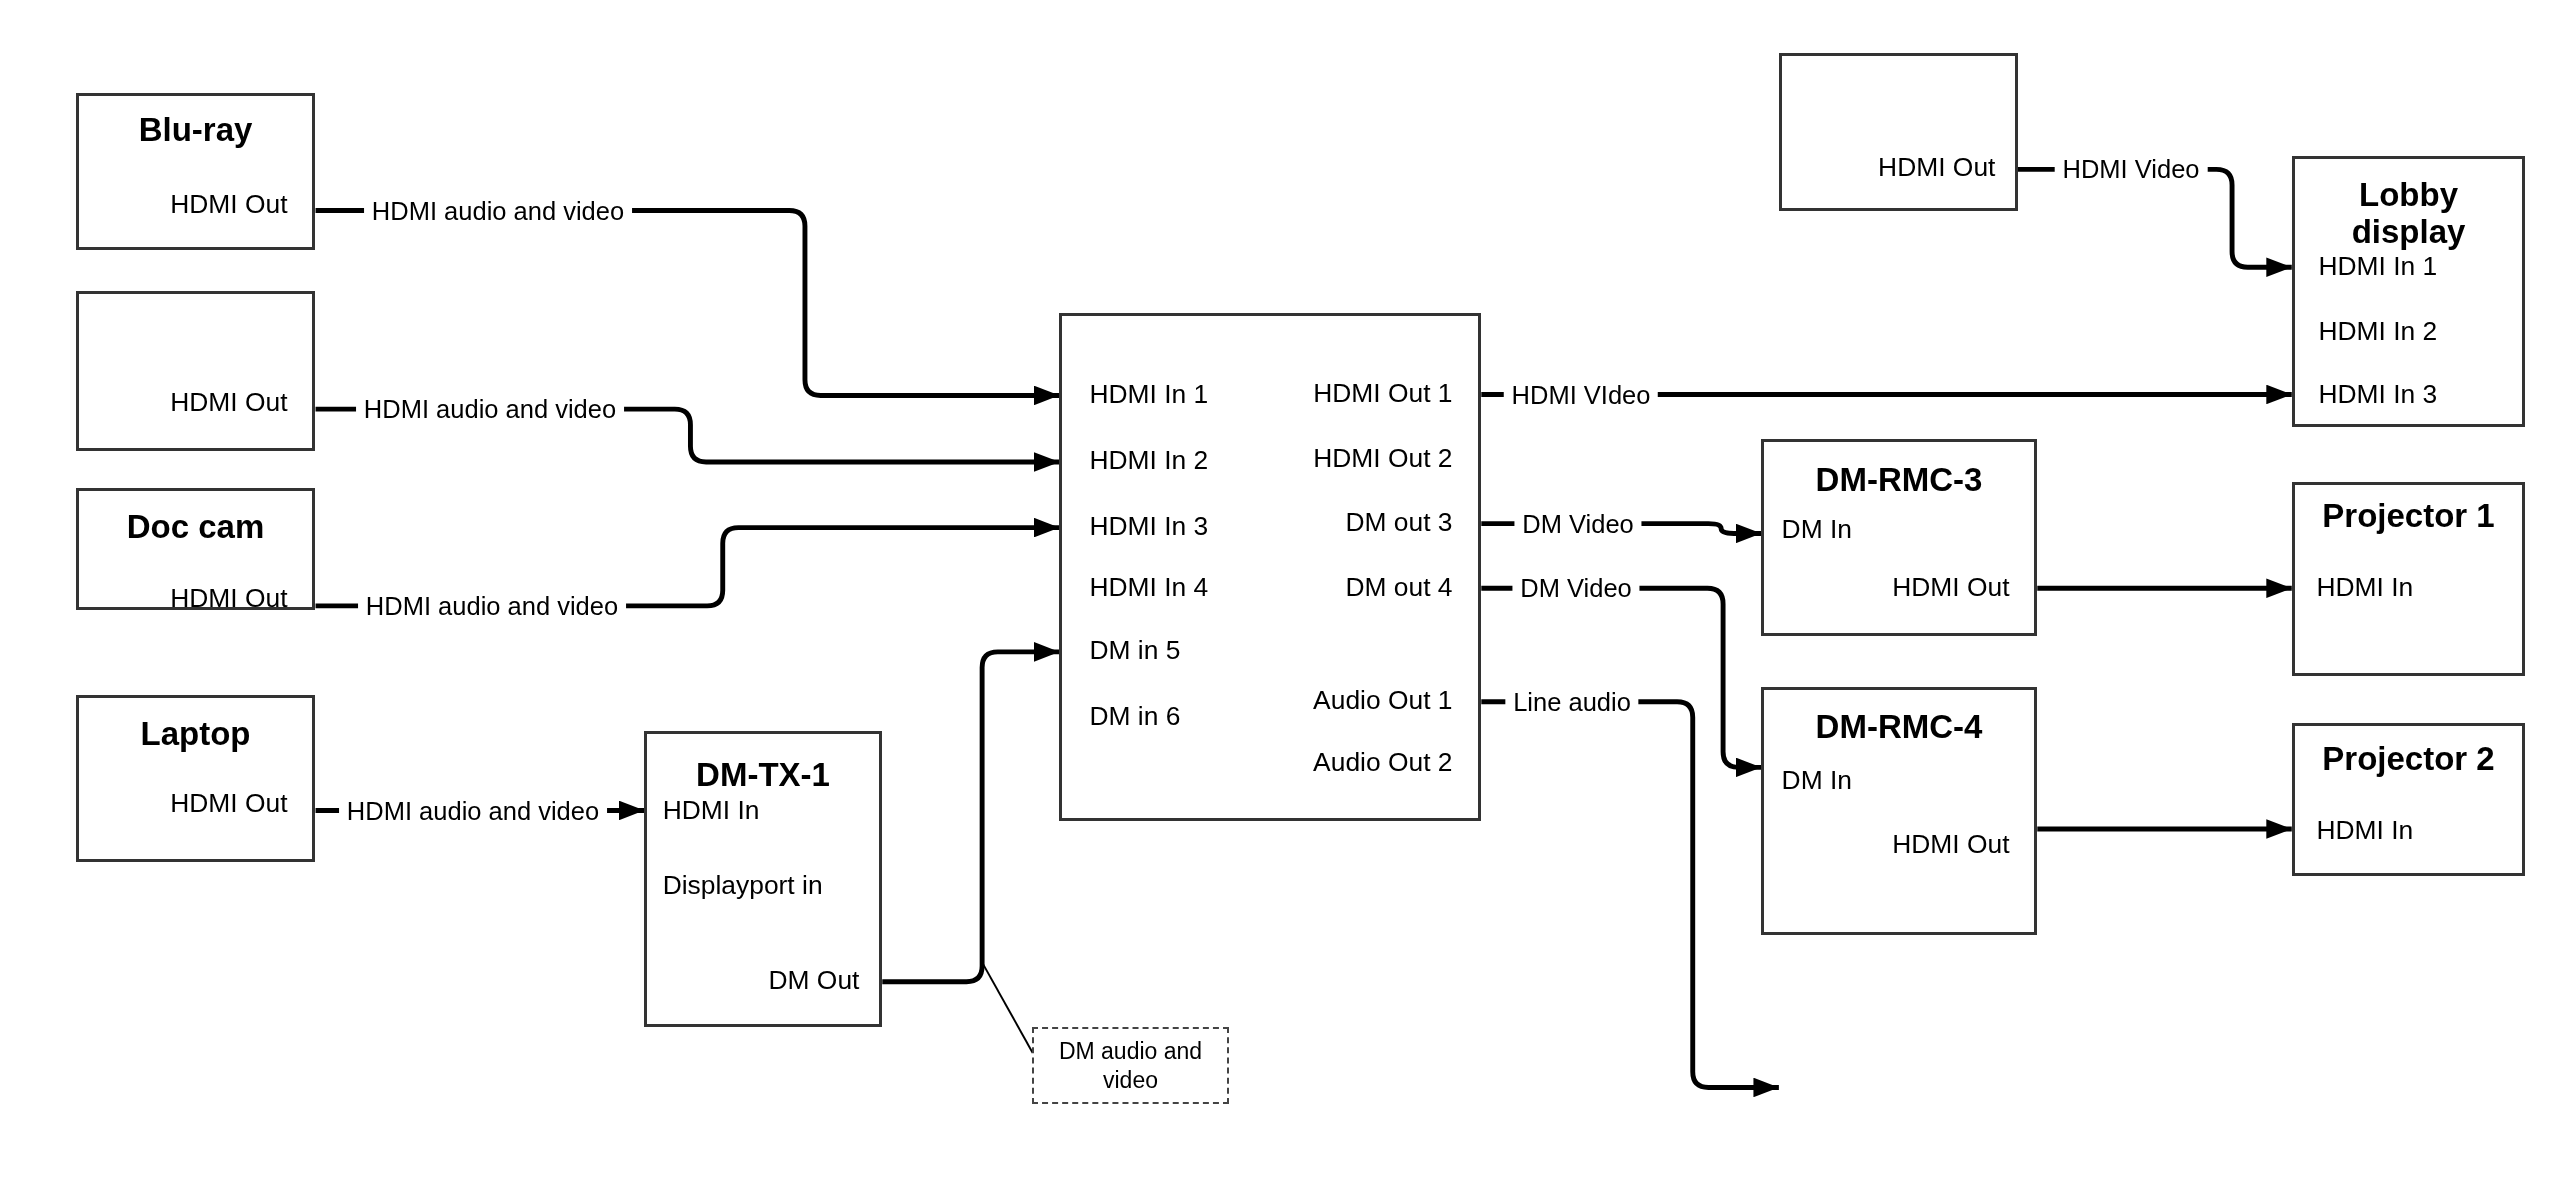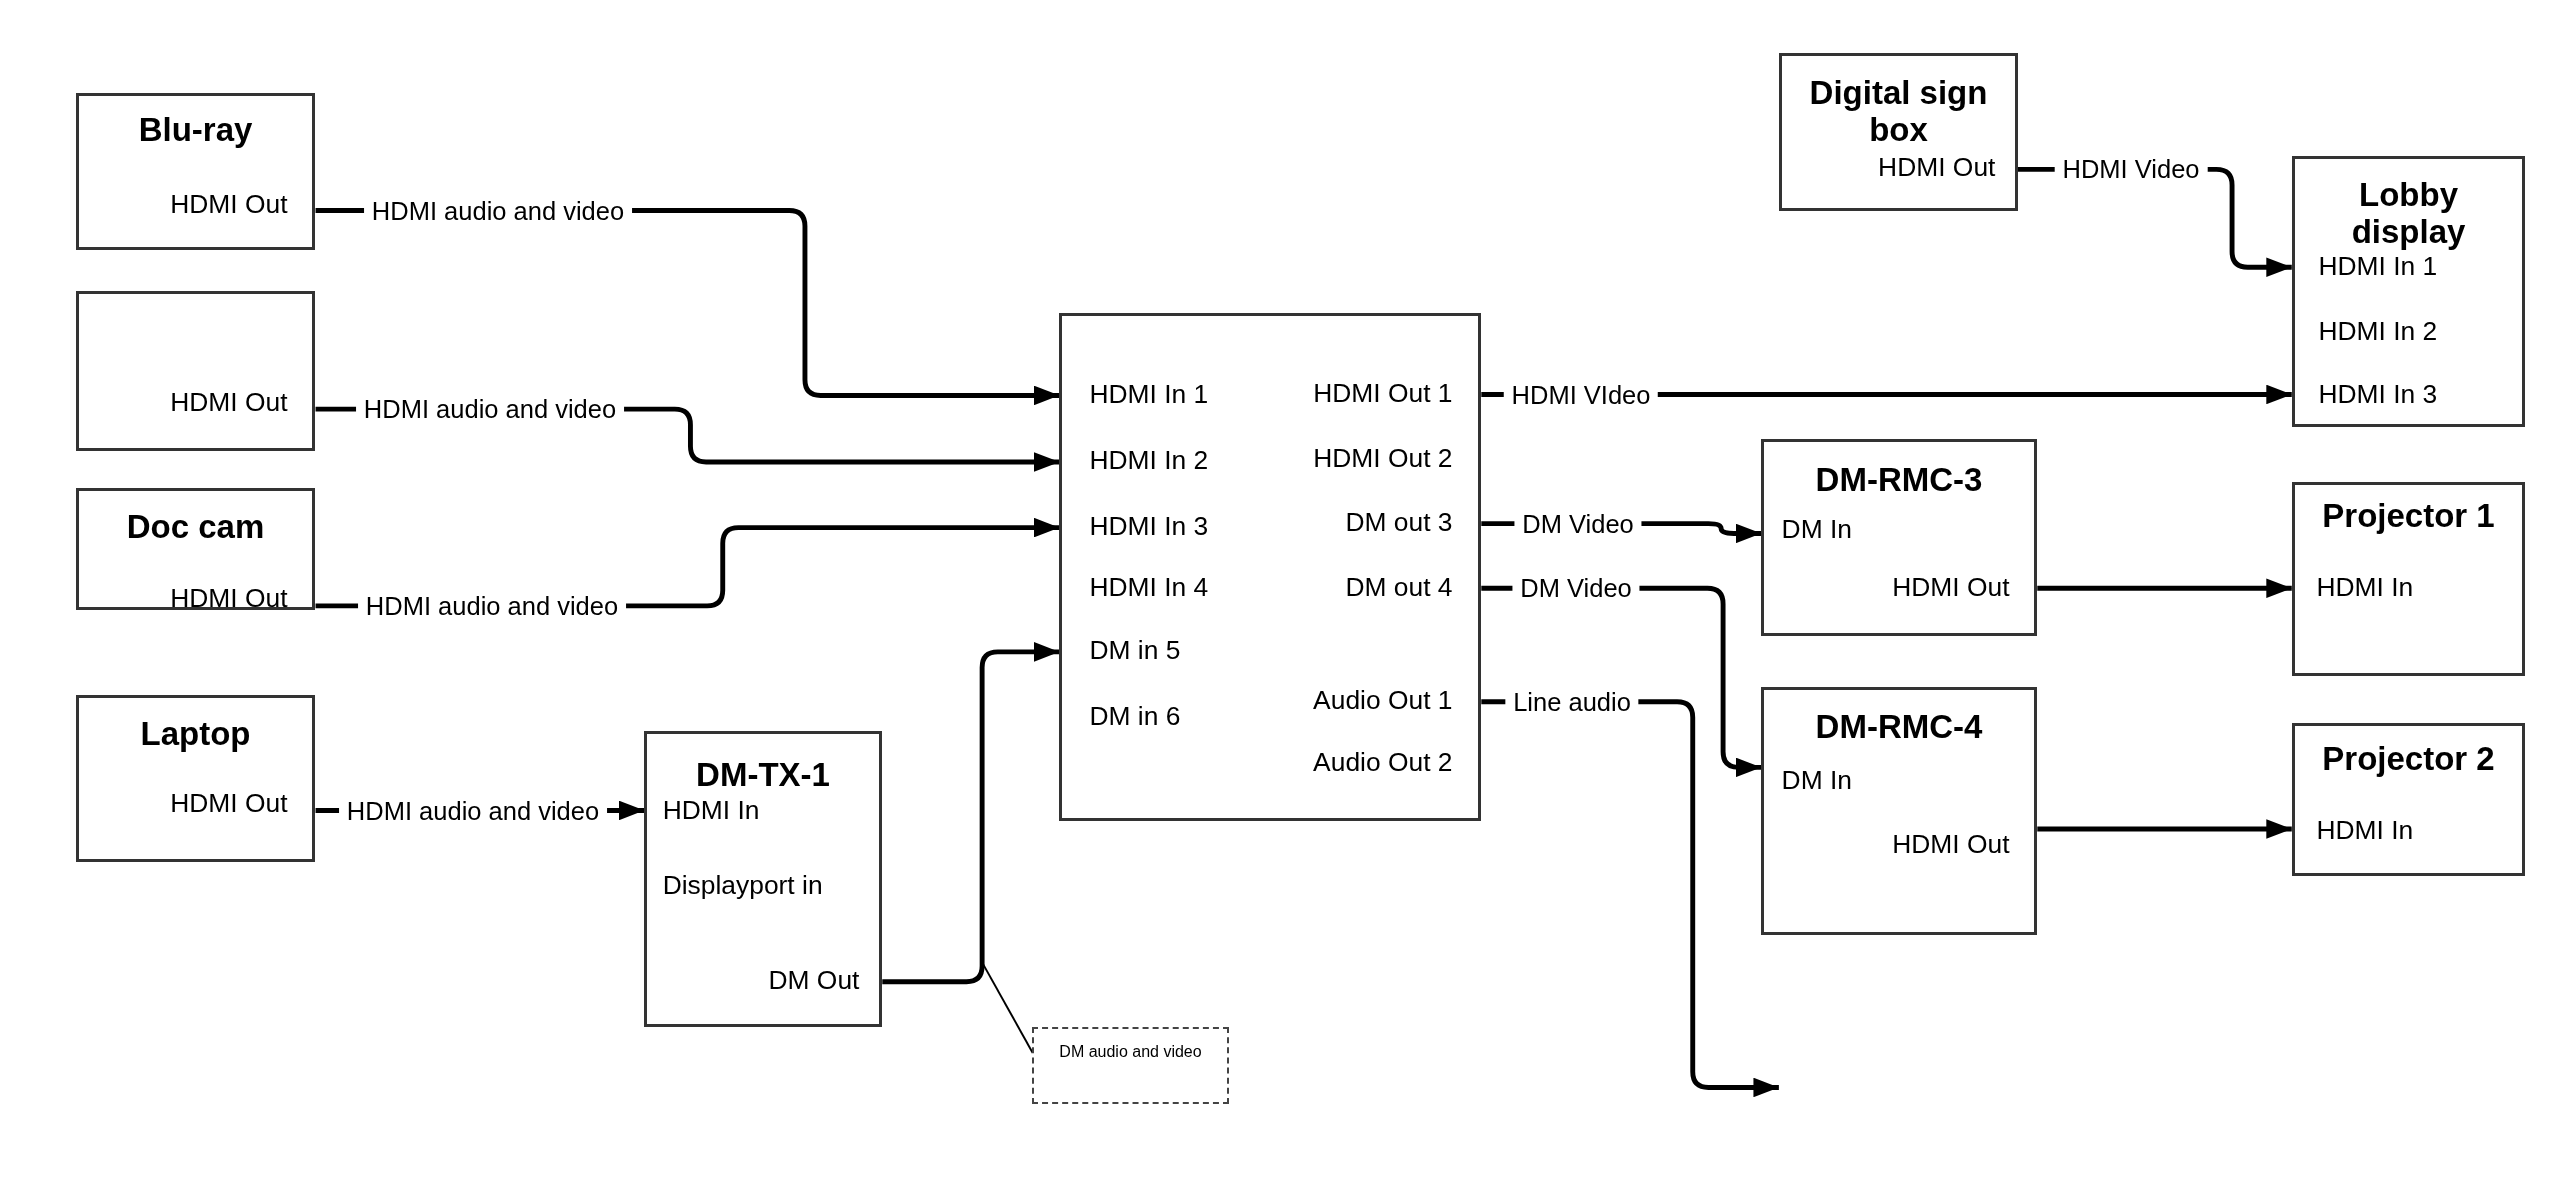--- a/index.html
+++ b/index.html
@@ -40,21 +40,21 @@
     padding:0 7.8px;
     font-size:25.5px;line-height:29px;
     white-space:nowrap;
   }
   .note{
     position:absolute;
     box-sizing:border-box;
     border:2px dashed #444444;
     background:#ffffff;
     text-align:center;
-    font-size:16px;line-height:29px;
+    font-size:23px;line-height:29px;
     padding:7.8px 5.9px 0 5.9px;
   }
 </style>
 </head>
 <body>
 
 <div id="canvas">
 
   <svg id="wires" width="2576" height="1201" viewBox="0 0 2631 1227" xmlns="http://www.w3.org/2000/svg">
     <defs>
@@ -114,21 +114,20 @@
     <div class="port pleft" style="left:27.4px;top:387px">DM in 6</div>
     <div class="port pright" style="right:25.5px;top:64px">HDMI Out 1</div>
     <div class="port pright" style="right:25.5px;top:129px">HDMI Out 2</div>
     <div class="port pright" style="right:25.5px;top:193px">DM out 3</div>
     <div class="port pright" style="right:25.5px;top:258px">DM out 4</div>
     <div class="port pright" style="right:25.5px;top:371px">Audio Out 1</div>
     <div class="port pright" style="right:25.5px;top:433px">Audio Out 2</div>
   </div>
 
   <div class="node" style="left:1779px;top:53px;width:239px;height:158px">
-    <div class="title narrow" style="top:17.6px;width:196px">Digital sign box</div>
     <div class="port pright" style="right:19.6px;top:98px">HDMI Out</div>
   </div>
 
   <div class="node" style="left:2292px;top:156px;width:233px;height:271px">
     <div class="title narrow" style="top:16.6px;width:157px">Lobby display</div>
     <div class="port pleft" style="left:23.5px;top:94px">HDMI In 1</div>
     <div class="port pleft" style="left:23.5px;top:159px">HDMI In 2</div>
     <div class="port pleft" style="left:23.5px;top:222px">HDMI In 3</div>
   </div>
 

